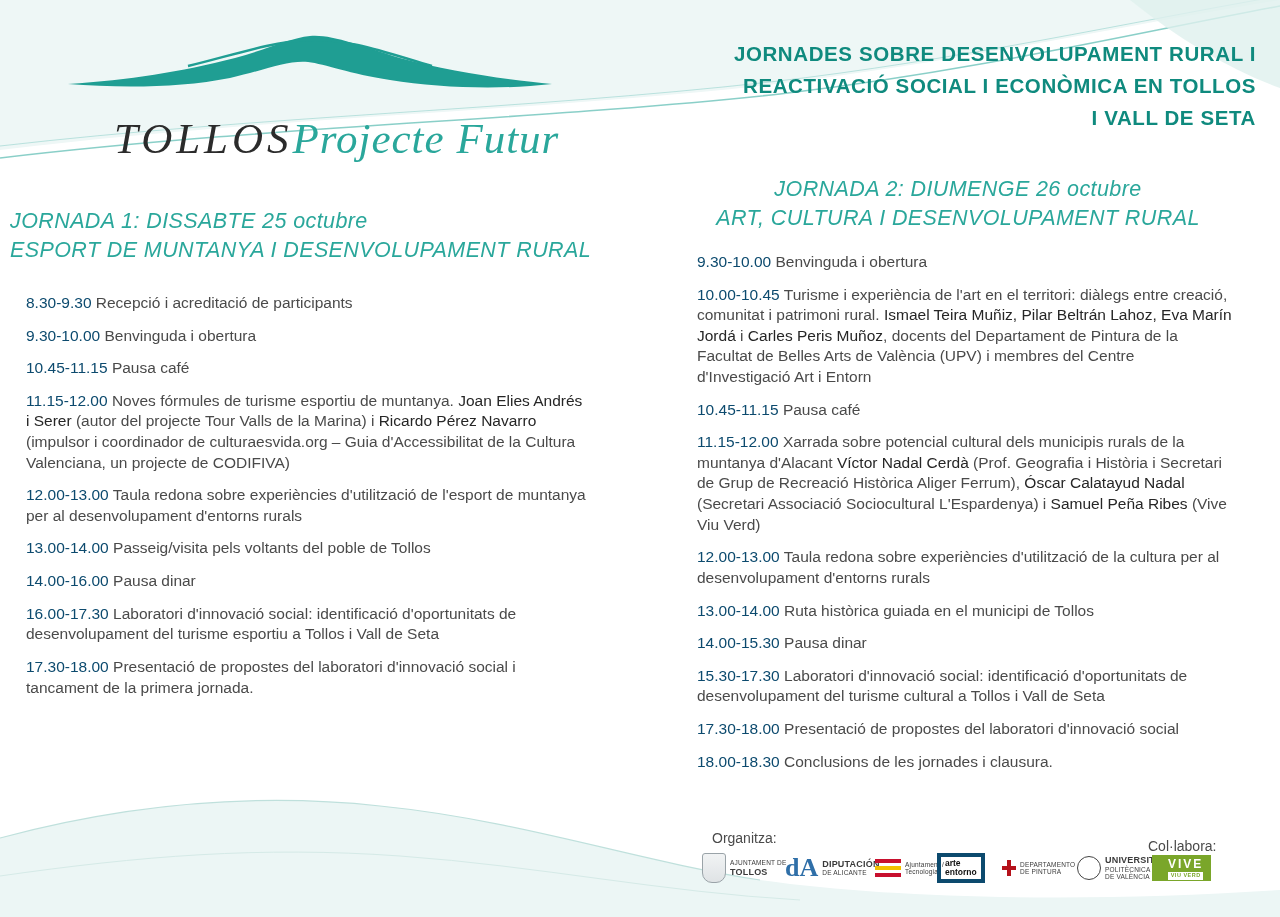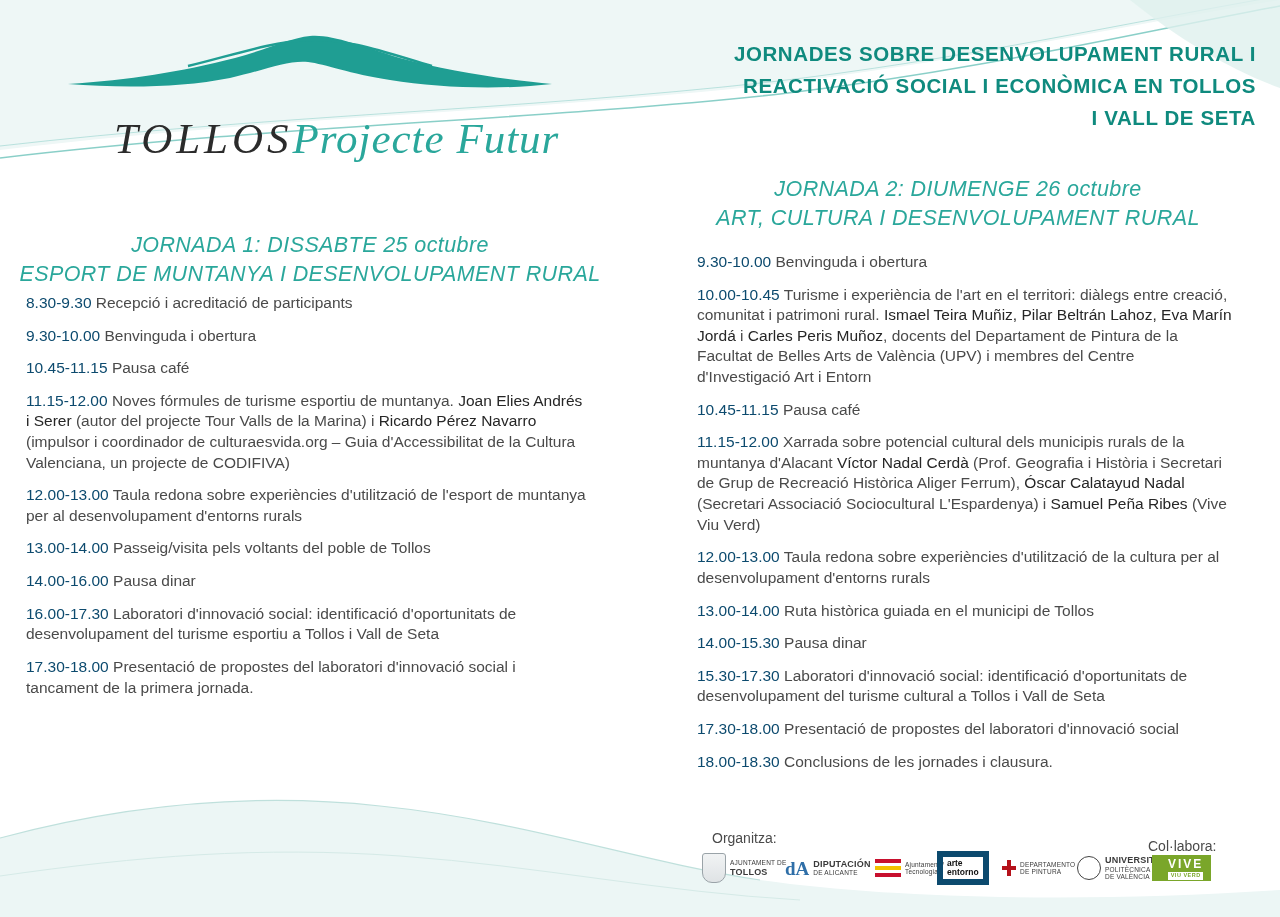--- a/index.html
+++ b/index.html
@@ -88,28 +88,26 @@
     letter-spacing: 0.6px;
   }
   .main-title div { white-space: nowrap; }
 
   
   .day1-head {
     position: absolute;
     left: 10px;
     top: 207px;
     width: 600px;
-    text-align: center;
     color: #2aa79b;
     font-family: "Liberation Sans", sans-serif;
     font-style: italic;
     font-size: 21.5px;
     line-height: 1.35;
     letter-spacing: 0.4px;
-    margin-top: 24px;
   }
   .day2-head {
     position: absolute;
     left: 660px;
     top: 175px;
     width: 596px;
     text-align: center;
     color: #2aa79b;
     font-family: "Liberation Sans", sans-serif;
     font-style: italic;
@@ -191,42 +189,42 @@
     letter-spacing: 0.2px;
     white-space: nowrap;
   }
   .mini-logo .lbl .big {
     font-size: 9px;
     font-weight: bold;
     display: block;
   }
   .da-mark {
     font-family: "Liberation Serif", serif;
-    font-size: 19px;
+    font-size: 26px;
     color: #2f6fa8;
     font-weight: bold;
     line-height: 1;
   }
   .flagbars {
     width: 26px;
     height: 18px;
     flex: none;
     display: flex;
     flex-direction: column;
     justify-content: space-between;
   }
   .flagbars i {
     display: block;
     height: 4px;
     background: #111;
   }
   .flagbars i.red { background: #c8102e; }
   .flagbars i.yel { background: #f2c200; }
   .arte-box {
-    border: 6px solid #0c4a6e;
+    border: 4px solid #0c4a6e;
     padding: 2px 4px;
     font-size: 8.5px;
     font-weight: bold;
     line-height: 1.05;
     color: #111;
     text-align: left;
   }
   .cross {
     width: 14px;
     height: 16px;

